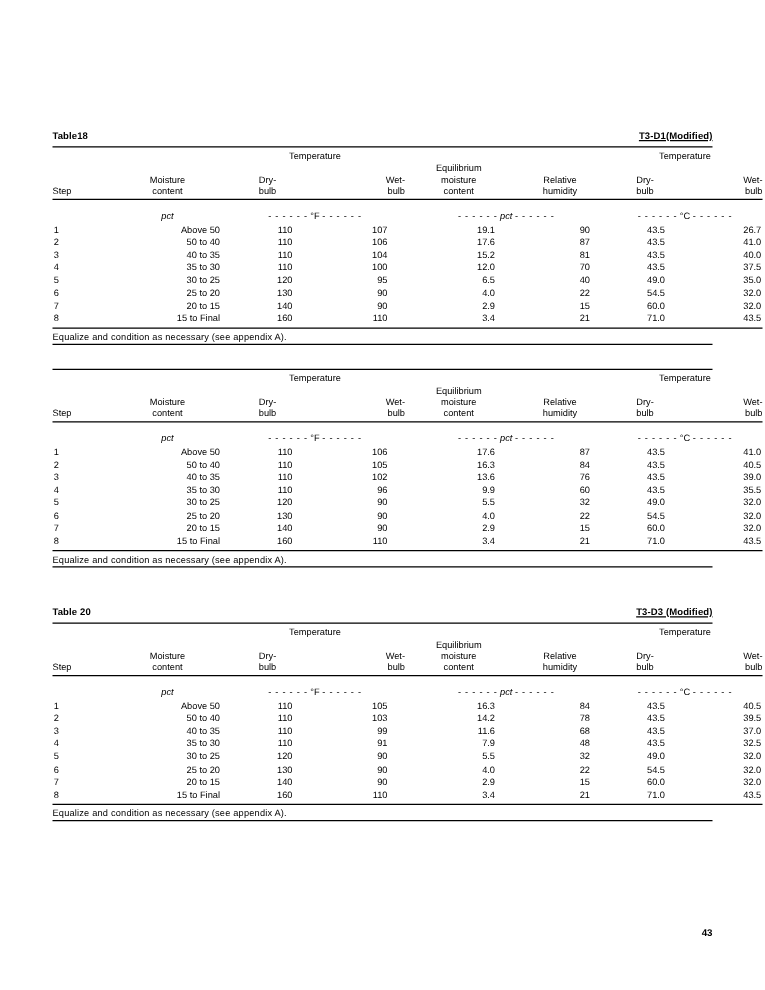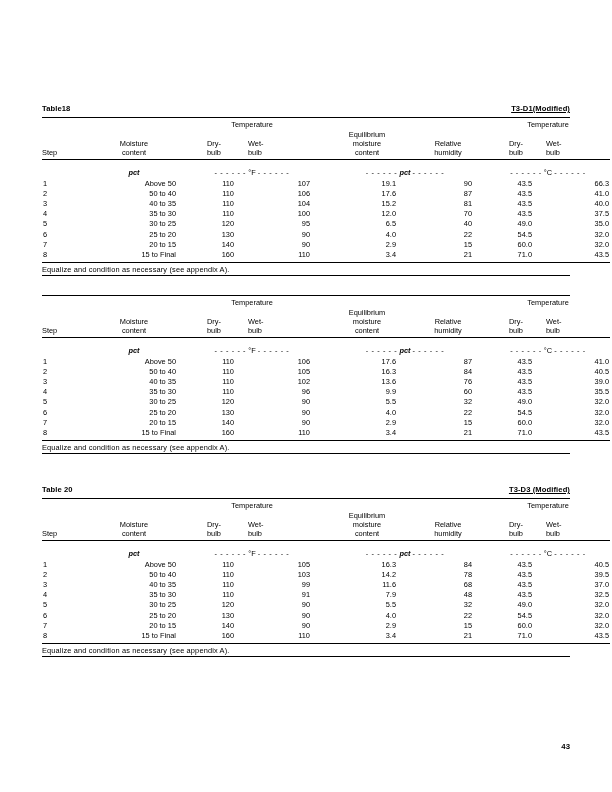--- a/index.html
+++ b/index.html
@@ -87,36 +87,36 @@
     height: 11px;
   }
   .hdr-cell {
     font-weight: bold;
     font-size: 7.4px;
     line-height: 9.2px;
     padding-bottom: 1.5px !important;
   }
   .hdr-cell.center { text-align: center; }
   .hdr-cell.left   { text-align: left; }
-  .hdr-cell.right  { text-align: left; }
+  .hdr-cell.right  { text-align: right; }
   .hdr-cell .l2 { display: block; }
 
   .unit-row td {
     font-size: 7.4px;
     height: 14px;
     padding-top: 3px !important;
     padding-bottom: 2px !important;
     text-align: center;
     font-style: italic;
     white-space: nowrap;
   }
   .unit-row td.plain { font-style: italic; }
   .dash-span { font-style: normal; letter-spacing: 0.6px; }
   .deg { font-style: normal; }
-  .unit-it { font-style: italic; font-weight: bold; }
+  .unit-it { font-style: italic; }
 
   .data-row td {
     font-size: 7.4px;
     line-height: 10.2px;
     height: 10.2px;
   }
   .d-step { text-align: left; padding-left: 1px !important; }
   .d-mc   { text-align: right; padding-right: 4px !important; }
   .d-num  { text-align: right; padding-right: 14px !important; }
   .d-num-last { text-align: right; padding-right: 1px !important; }
@@ -219,21 +219,21 @@
       </tr>
 
     <tr class="data-row">
       <td class="d-step">1</td>
       <td class="d-mc">Above 50</td>
       <td class="d-num">110</td>
       <td class="d-num">107</td>
       <td class="d-num">19.1</td>
       <td class="d-num">90</td>
       <td class="d-num">43.5</td>
-      <td class="d-num-last">66.3</td>
+      <td class="d-num-last">26.7</td>
     </tr>
     <tr class="data-row">
       <td class="d-step">2</td>
       <td class="d-mc">50 to 40</td>
       <td class="d-num">110</td>
       <td class="d-num">106</td>
       <td class="d-num">17.6</td>
       <td class="d-num">87</td>
       <td class="d-num">43.5</td>
       <td class="d-num-last">41.0</td>

